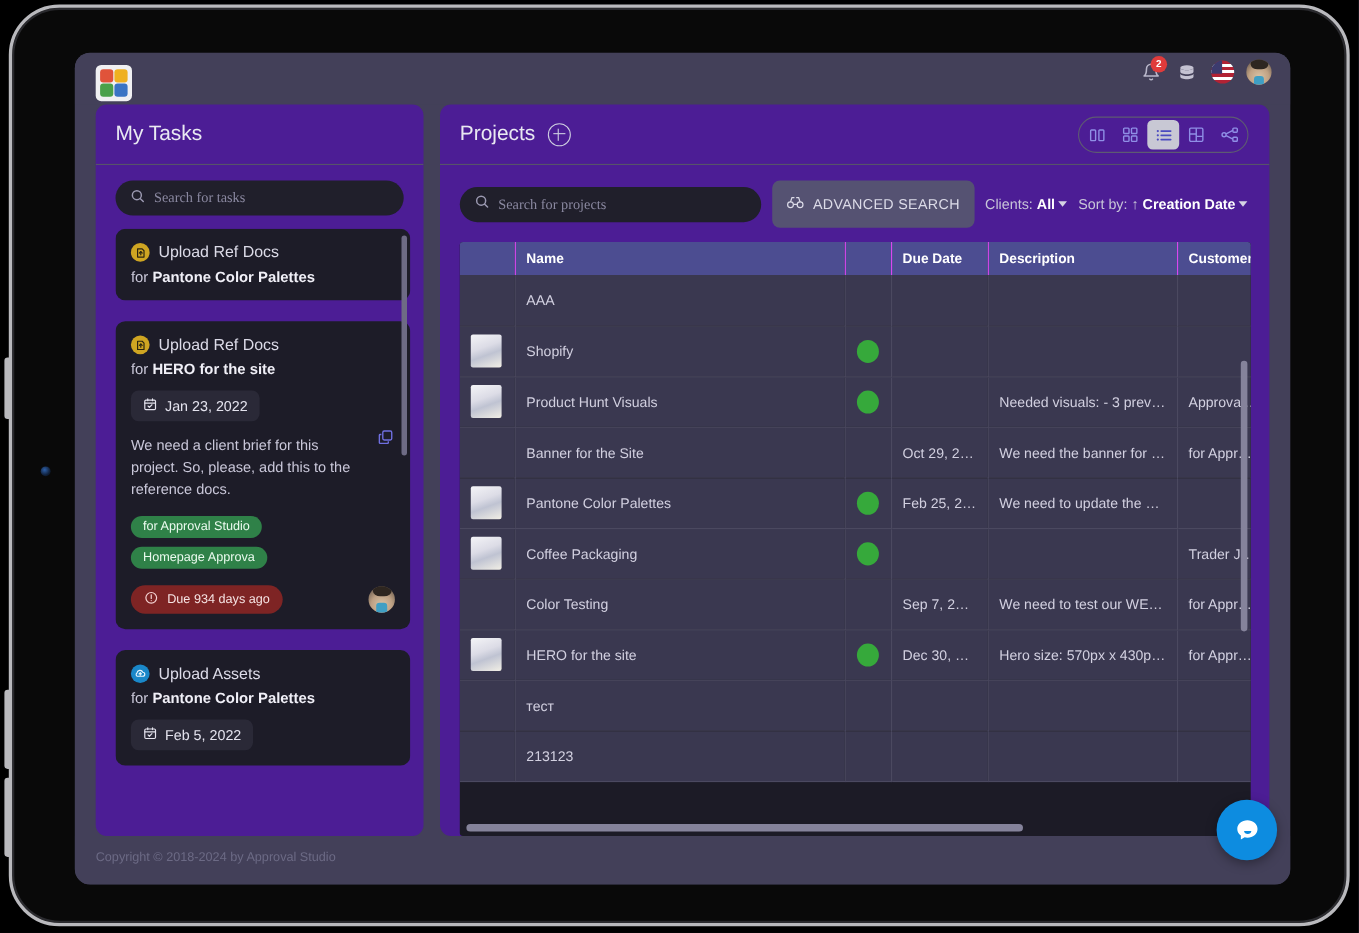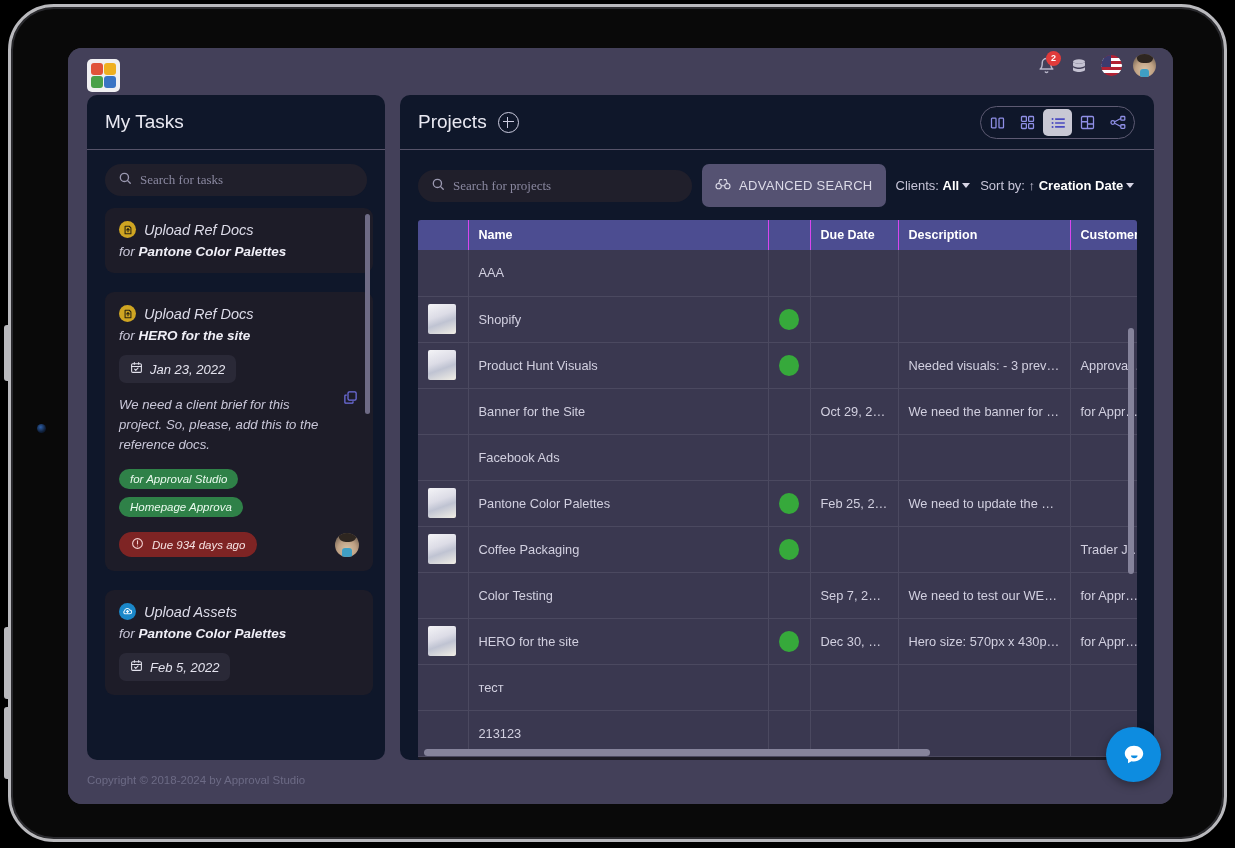--- a/index.html
+++ b/index.html
@@ -97,21 +97,21 @@
 
   
   #body-area {
     position: relative;
     height: 665px;
     padding: 0 19px;
     display: flex; gap: 15px;
   }
 
   .panel {
-    background: #0f172a;
+    background: #4c1d95;
     border-radius: 10px;
     display: flex; flex-direction: column;
     overflow: hidden;
   }
   #tasks-panel { width: 298px; }
   #projects-panel { flex: 1; }
 
   .panel-head {
     height: 55px;
     display: flex; align-items: center;
@@ -200,21 +200,20 @@
   #task-list {
     margin: 12px 12px 0 18px;
     overflow: hidden;
     position: relative;
     flex: 1 1 auto;
   }
   .task-card {
     background: #1d1c28; border-radius: 9px;
     padding: 13px 14px 14px; margin-bottom: 19px;
     position: relative;
-    font-style: italic;
   }
   .task-head { display: flex; align-items: center; gap: 8px; }
   .task-badge-icon {
     width: 17px; height: 17px; border-radius: 50%;
     display: flex; align-items: center; justify-content: center;
     flex: 0 0 auto;
   }
   .icon-docs { background: #cfa522; }
   .icon-assets { background: #1a87c9; }
   .task-title { font-size: 14.5px; color: #dcdbe8; }
@@ -633,28 +632,20 @@
                 </tr>
                 <tr>
                   <td></td>
                   <td>Banner for the Site</td>
                   <td style="padding: 0px;"></td>
                   <td>Oct 29, 2022</td>
                   <td>We need the banner for th...</td>
                   <td>for Approva...</td>
                 </tr>
                 <tr>
-                  <td></td>
-                  <td>Facebook Ads</td>
-                  <td style="padding: 0px;"></td>
-                  <td></td>
-                  <td></td>
-                  <td></td>
-                </tr>
-                <tr>
                   <td>
                     <span class="thumb" style="background: linear-gradient(160deg, rgb(244, 244, 247) 0%, rgb(220, 220, 230) 40%, rgb(191, 195, 210) 60%, rgb(242, 239, 230) 100%);"></span>
                   </td>
                   <td>Pantone Color Palettes</td>
                   <td style="padding: 0px;">
                     <span class="status-dot"></span>
                   </td>
                   <td>Feb 25, 2022</td>
                   <td>We need to update the arti...</td>
                   <td></td>

